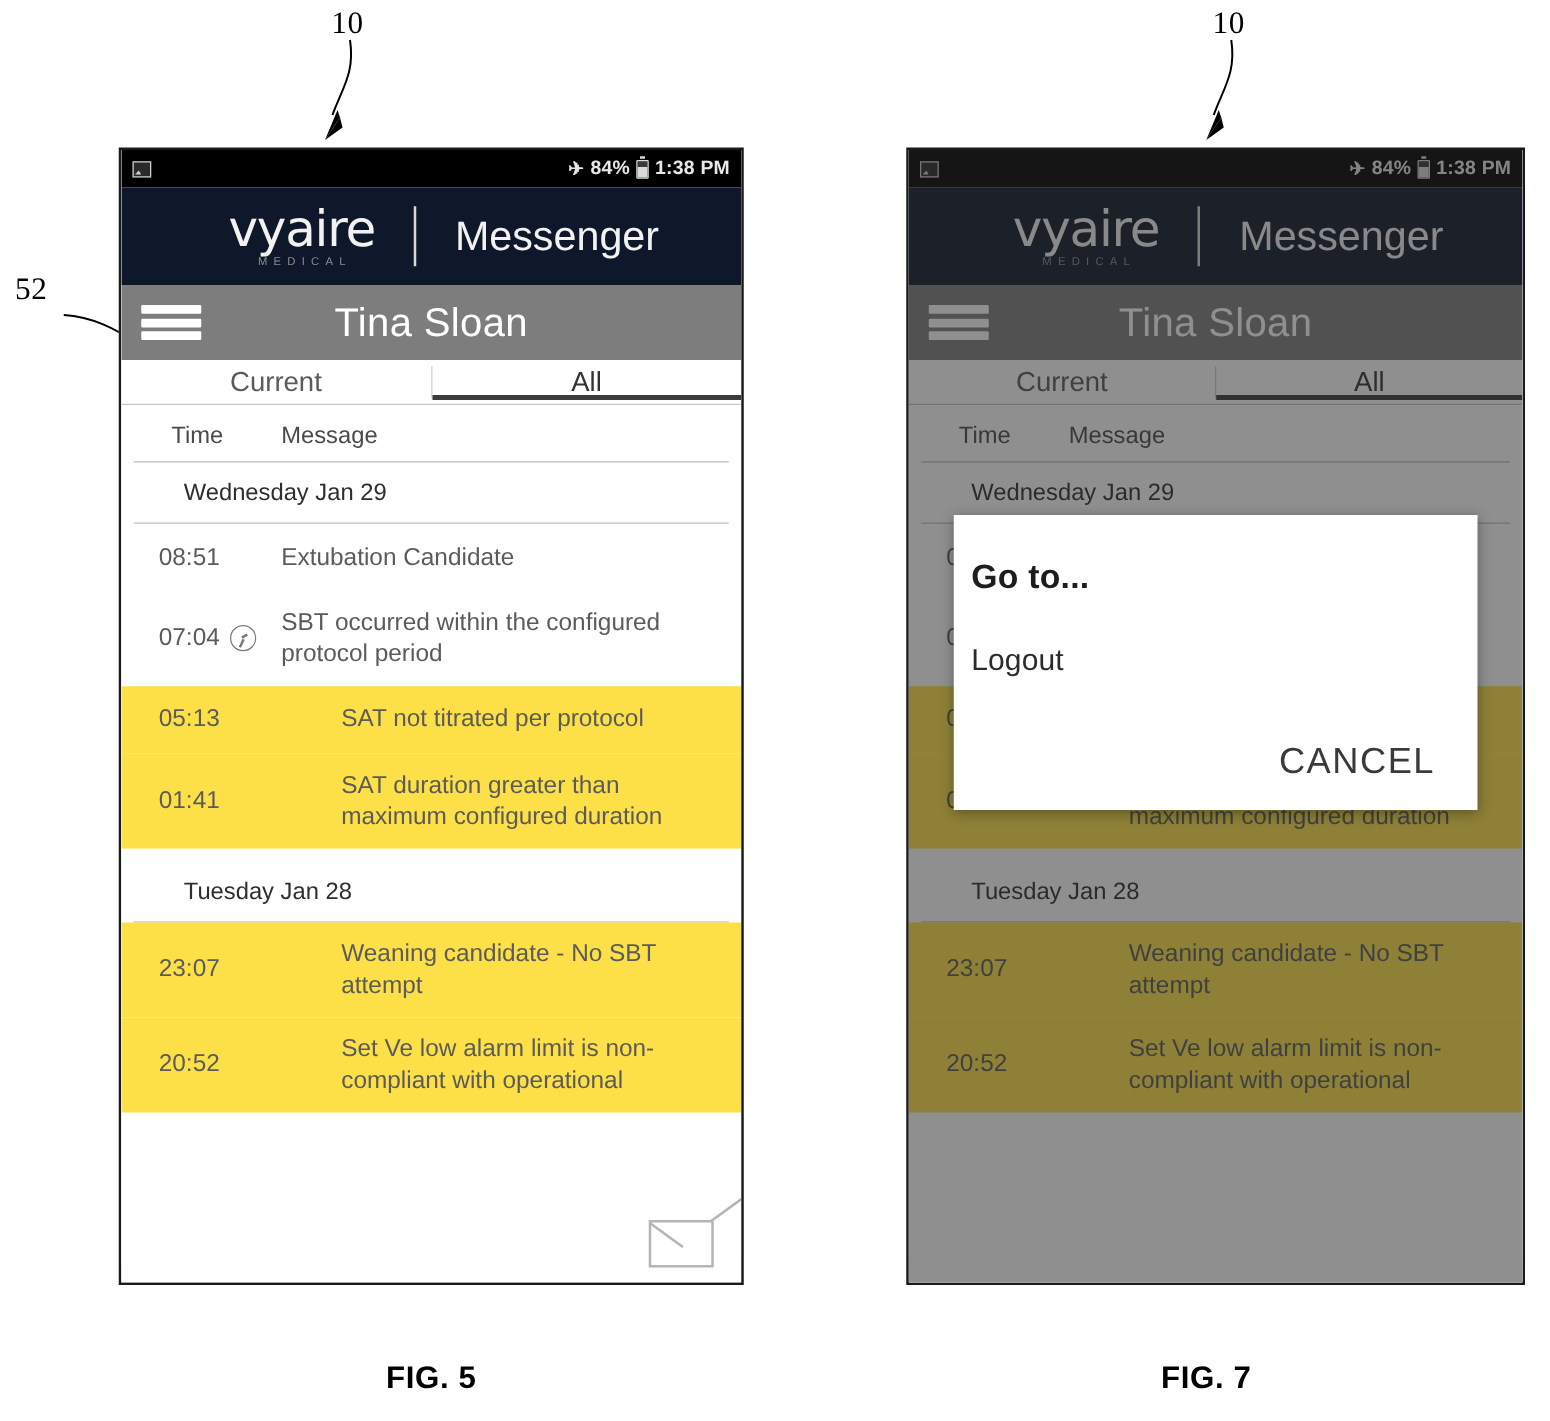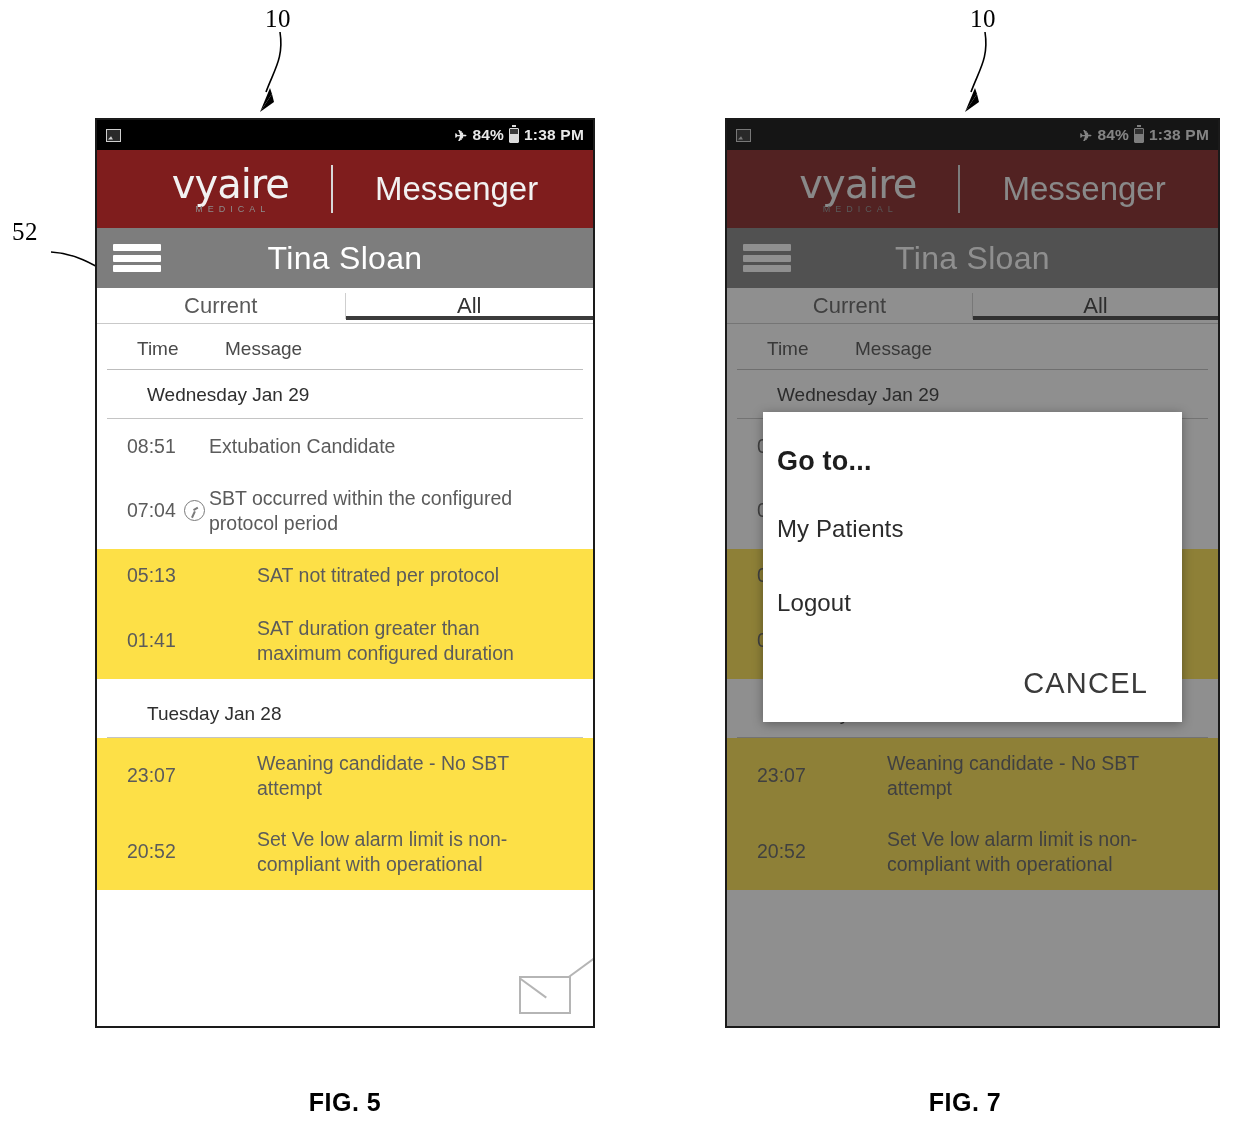--- a/index.html
+++ b/index.html
@@ -94,25 +94,25 @@
   }
   .sb-batt::before {
     content: "";
     position: absolute; top: -4px; left: 2px;
     width: 4px; height: 2.4px; background: #dadada;
   }
 
   
   .brandbar {
     height: 78px;
-    background: #7f1d1d;
+    background: #0f172a;
     display: flex;
     align-items: center;
     justify-content: center;
-    gap: 16px;
+    gap: 5px;
     position: relative;
     padding-left: 20px;
   }
   .brand-logo {
     display: flex;
     flex-direction: column;
     align-items: center;
     padding-right: 26px;
   }
   .brand-word {
@@ -236,21 +236,21 @@
   .msg-row {
     display: flex;
     align-items: center;
     padding: 13px 0;
     font-size: 19.5px;
     color: #5b5b5b;
     min-height: 54px;
   }
   .msg-row.shaded { background: #fde047; gap: 48px; }
   .msg-row .time-cell {
-    width: 112px;
+    width: 128px;
     padding-left: 30px;
     display: flex;
     align-items: center;
     gap: 8px;
     flex-shrink: 0;
     white-space: nowrap;
   }
   .msg-row .text-cell {
     flex: 1;
     padding-right: 24px;
@@ -545,21 +545,20 @@
           <div class="time-cell">20:52</div>
           <div class="text-cell">Set Ve low alarm limit is non-compliant with operational</div>
         </div>
 
       </div>
 
       <div class="scrim"></div>
 
       <div class="dialog">
         <div class="dialog-title">Go to...</div>
-        <div class="dialog-item">My Patients</div>
         <div class="dialog-item">Logout</div>
         <div class="dialog-actions">
           <div class="dialog-cancel">CANCEL</div>
         </div>
       </div>
 
     </div>
   </div>
 
   <div class="fig-caption" style="left:0px; top:1088px; width:690px;">FIG. 5</div>

